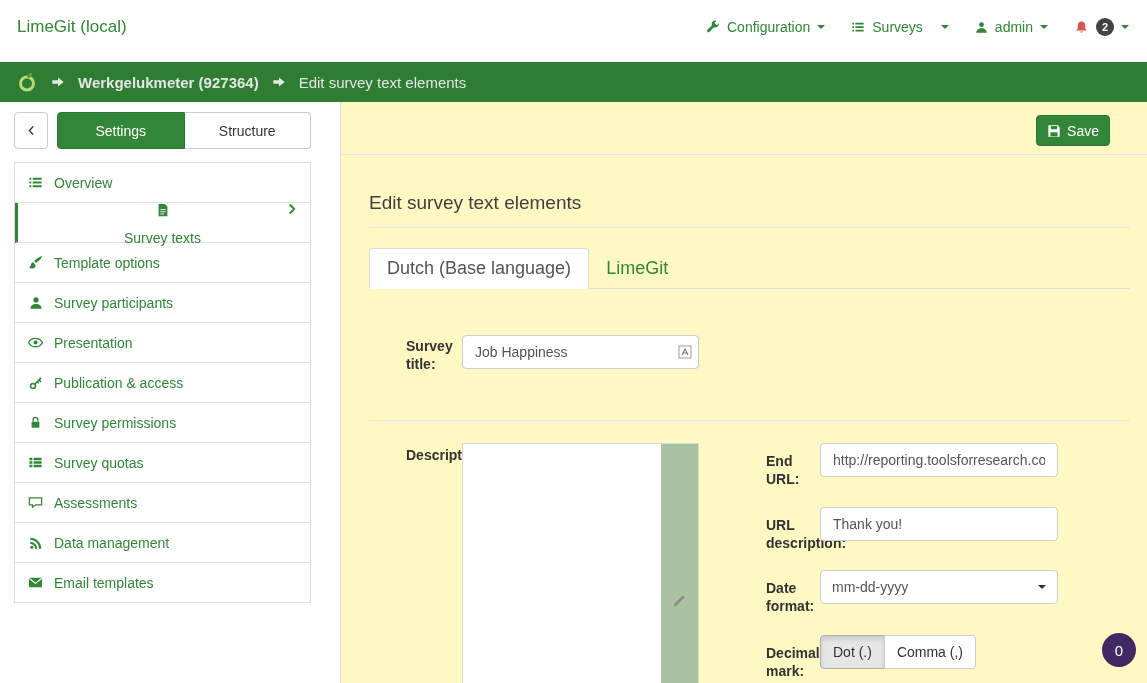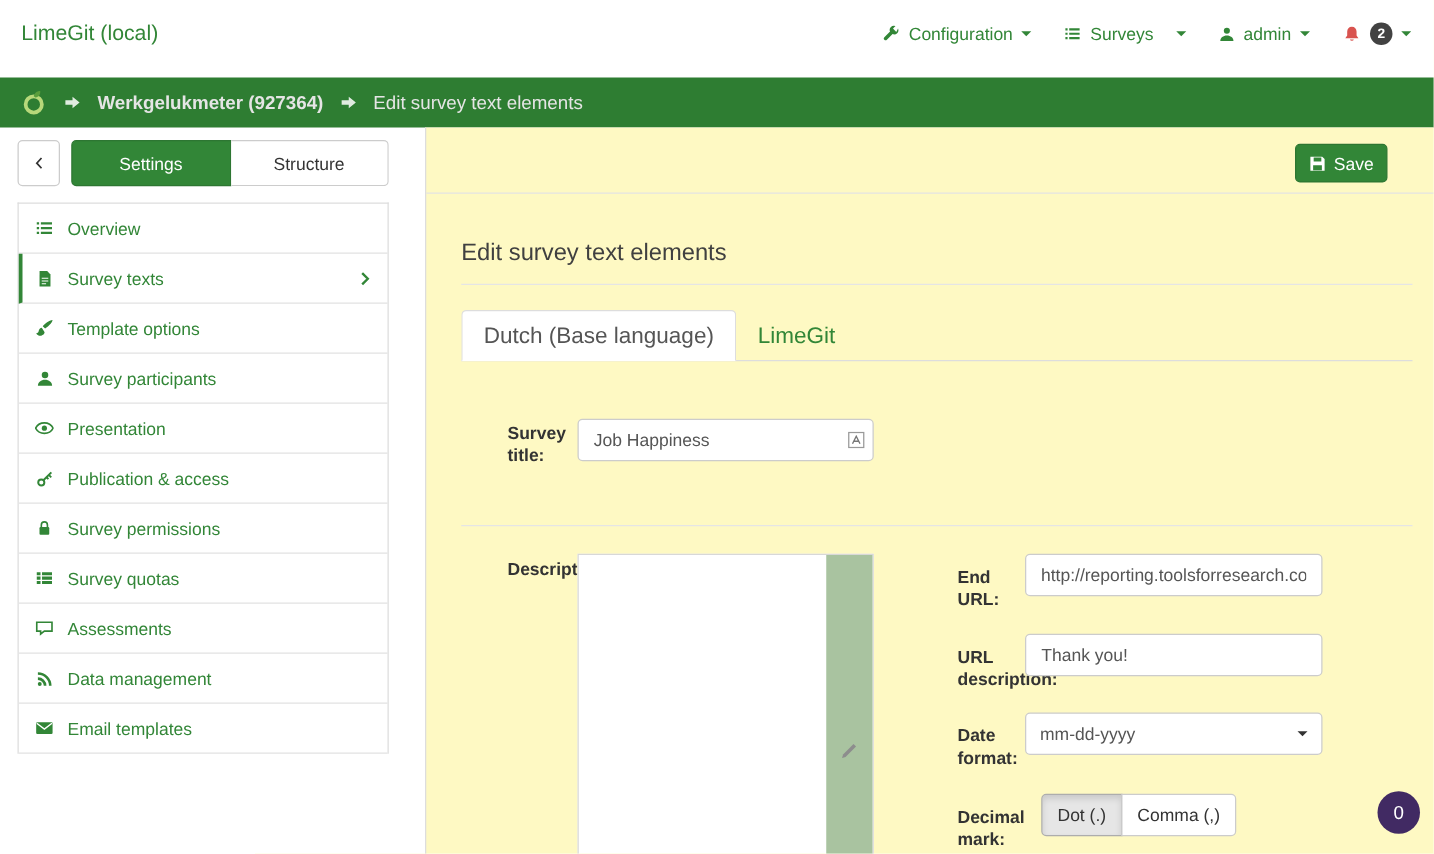--- a/index.html
+++ b/index.html
@@ -35,21 +35,21 @@
   .back-btn { width:34px; height:37px; border:1px solid #ccc; background:#fff; border-radius:4px;
               display:flex; align-items:center; justify-content:center; margin-right:9px; cursor:pointer; }
   .side-tab { flex:1; height:37px; border:1px solid #ccc; background:#fff; font-size:14px; color:#333;
               display:flex; align-items:center; justify-content:center; cursor:pointer; }
   .side-tab.settings { background:#328637; border-color:#2d7632; color:#fff; border-radius:4px 0 0 4px; }
   .side-tab.structure { border-radius:0 4px 4px 0; border-left:none; }
   .side-menu { list-style:none; border:1px solid #ddd; border-bottom:none; background:#fff; }
   .side-item { height:40px; display:flex; align-items:center; gap:10px; padding:0 12px;
                border-bottom:1px solid #e2e2e2; color:#328637; font-size:14px; position:relative; cursor:pointer; }
   .side-item .si-icon { width:17px; display:flex; justify-content:center; color:#328637; flex:0 0 17px; }
-  .side-item.active { border-left:3px solid #328637; padding-left:9px; }
+  .side-item.active { border-left:3px solid #328637; padding-left:9px;flex-direction:column; }
   .chev-right { position:absolute; right:12px; }
 
   
   .content { position:absolute; left:340px; top:102px; width:807px; bottom:0;
              border-left:1px solid #ddd; background:#fef9c3; overflow:hidden; }
   .content-head { height:53px; border-bottom:1px solid #e3e3e3; position:relative; }
   .save-btn { position:absolute; top:13px; right:37px; height:31px; background:#328637;
               border:1px solid #2d7632; color:#fff; border-radius:4px; font-size:14px;
               display:flex; align-items:center; gap:6px; padding:0 10px; cursor:pointer; font-family:inherit; }
   .page-title { margin:37px 17px 0 28px; font-size:19px; font-weight:400; color:#404040;
@@ -67,21 +67,21 @@
   .f-input { width:100%; height:34px; border:1px solid #ccc; border-radius:4px; padding:0 12px;
              font-size:14px; color:#555; font-family:inherit; background:#fff; }
   .f-input.has-icon { padding-right:28px; }
   .input-addon-icon { position:absolute; right:7px; top:10px; cursor:pointer; }
   .select-box { position:absolute; height:34px; border:1px solid #ccc; border-radius:4px;
                 display:flex; align-items:center; justify-content:space-between; padding:0 11px;
                 font-size:14px; color:#555; background:#fff; cursor:pointer; }
   .select-box .caret { color:#333; }
   .btn-group { position:absolute; display:flex; }
   .btn-toggle { height:34px; padding:0 12px; font-size:14px; color:#333; background:#fff;
-                border:1px solid #ccc; cursor:pointer; font-family:inherit;margin-left:13px; }
+                border:1px solid #ccc; cursor:pointer; font-family:inherit; }
   .btn-toggle:first-child { border-radius:4px 0 0 4px; }
   .btn-toggle:last-child { border-radius:0 4px 4px 0; margin-left:-1px; }
   .btn-toggle.active { background:#e6e6e6; border-color:#adadad; box-shadow:inset 0 3px 5px rgba(0,0,0,.125); }
 
   .desc-editor { position:absolute; left:121px; top:154px; width:237px; height:420px;
                  background:#fff; border:1px solid #d8d8d8; z-index:2; }
   .desc-gutter { position:absolute; top:0; right:0; width:37px; height:100%; background:#a9c3a0; cursor:pointer; }
   .desc-gutter .pencil { position:absolute; top:150px; left:10px; }
 
   .float-badge { position:absolute; right:11px; top:633px; width:34px; height:34px; border-radius:50%;

